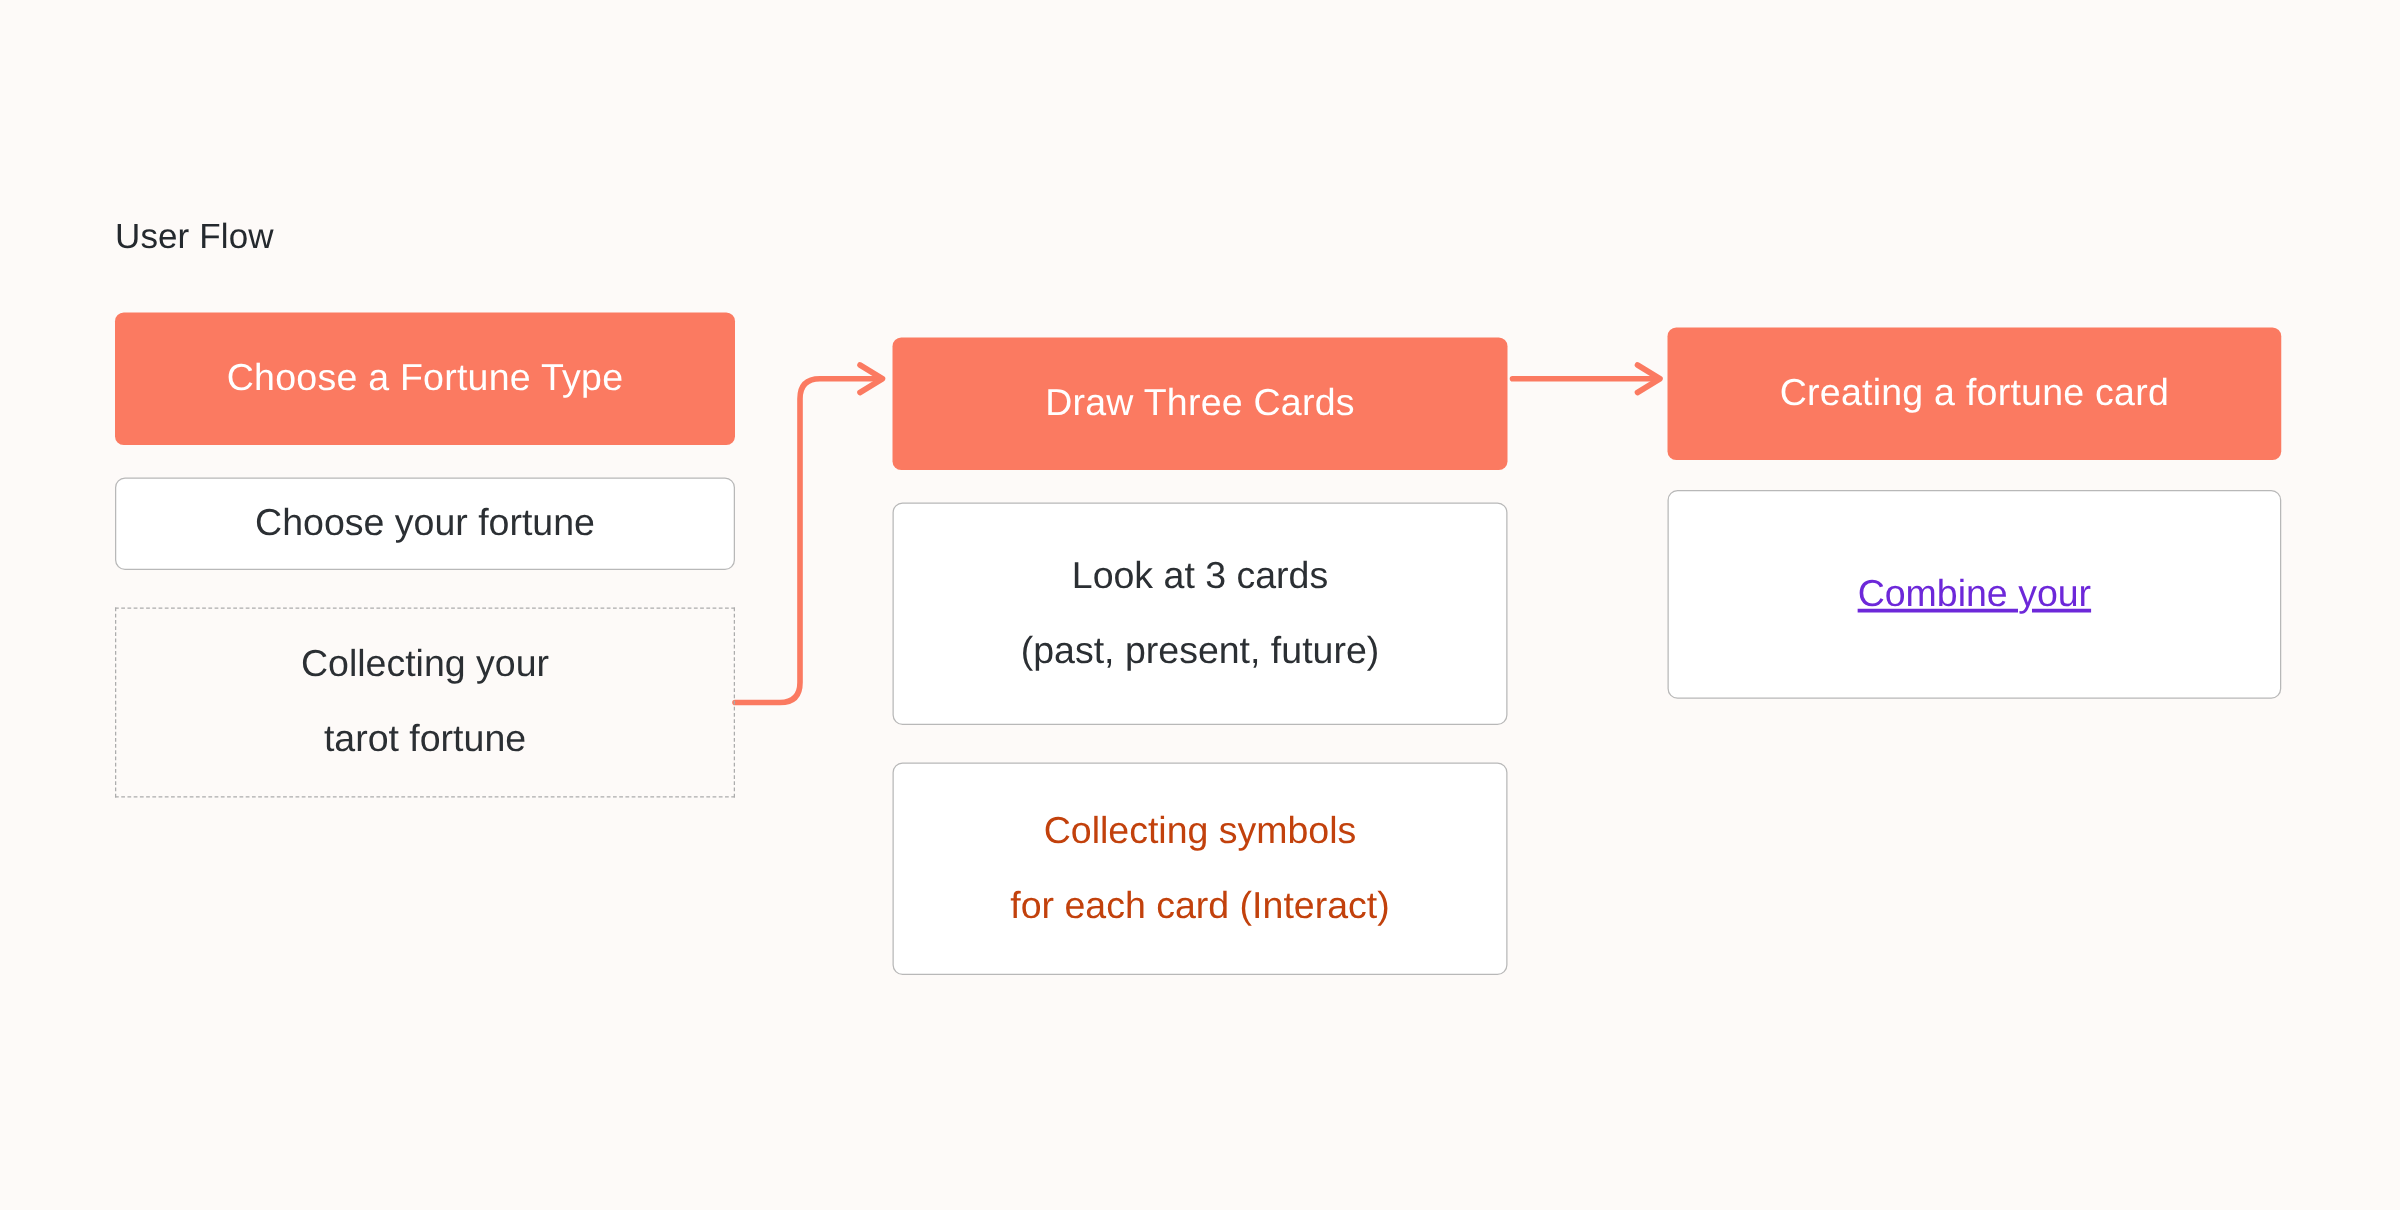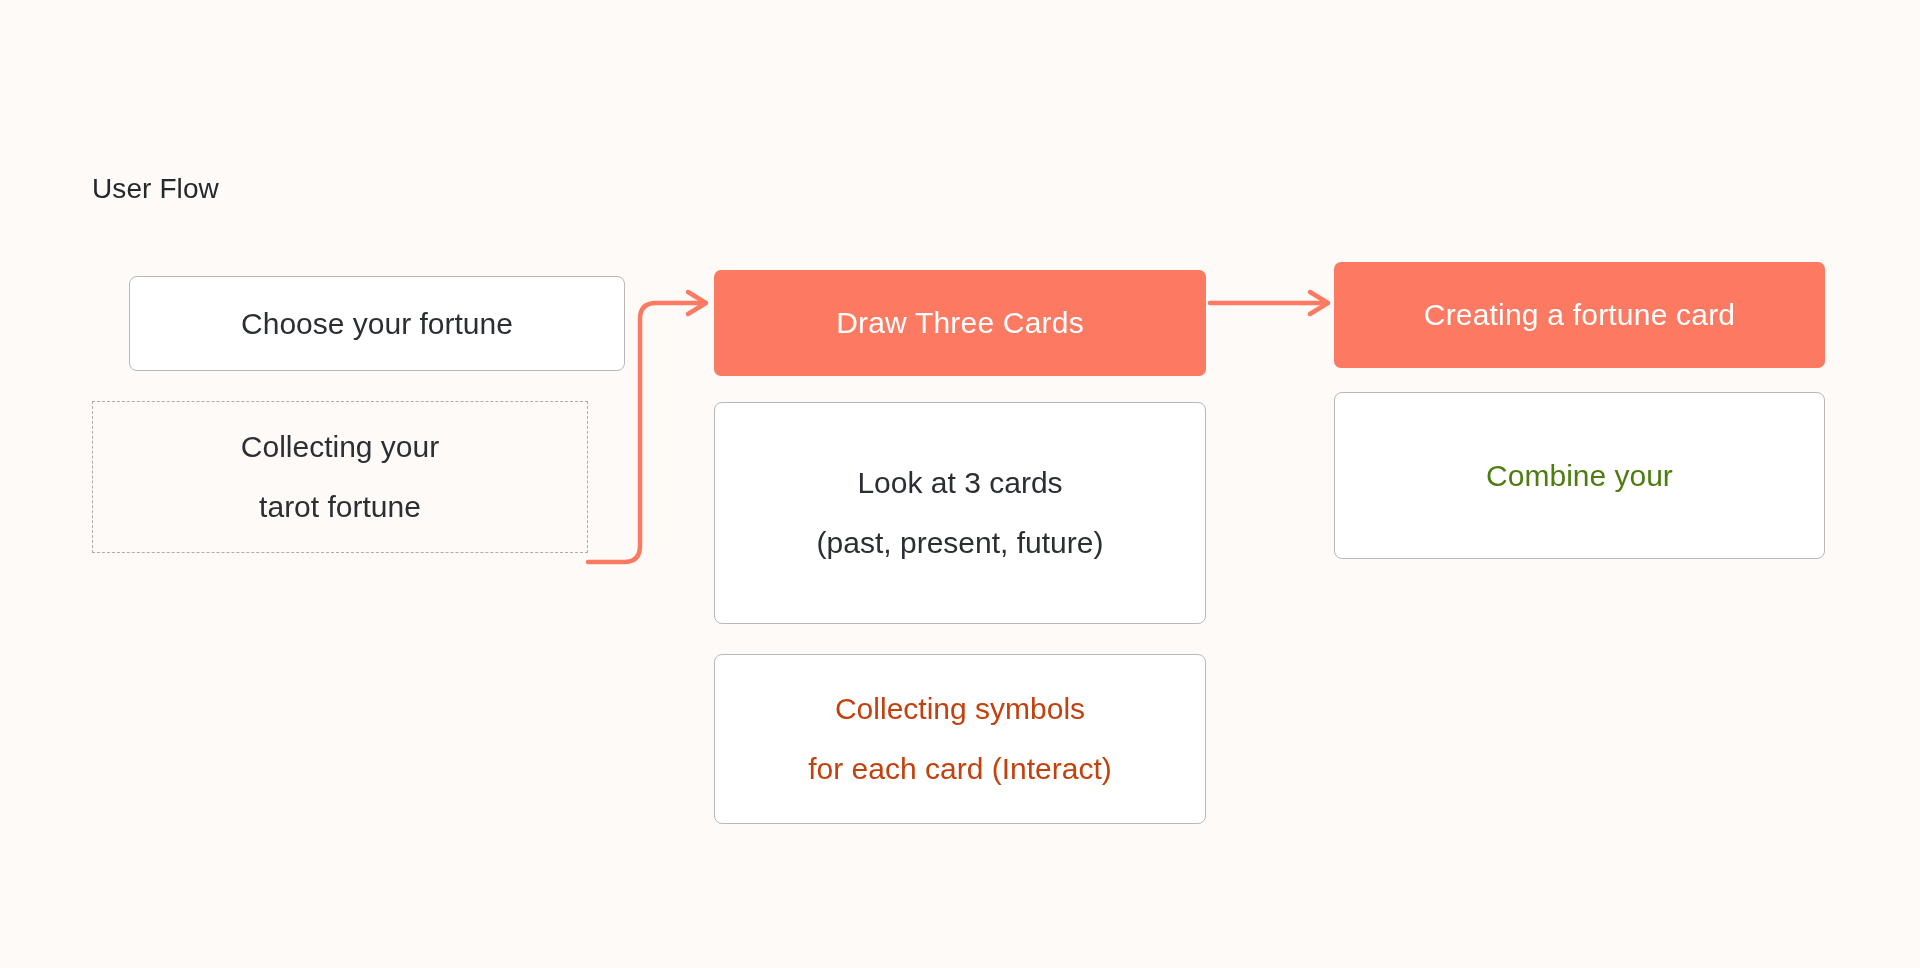--- a/index.html
+++ b/index.html
@@ -83,23 +83,23 @@
     border: 1.8px dashed #ACACAC;
     border-radius: 0px;
     background: transparent;
   }
 
   
   .gap-24 { height: 24px; }
   .gap-26 { height: 26px; }
   .gap-30 { height: 30px; }
 
-  .h-95  { height: 95px; margin-left: 37px;  }
+  .h-95  { height: 74px;  }
   .h-152 { height: 152px; }
-  .h-222 { height: 222px; }
+  .h-222 { height: 178px; }
   .h-170 { height: 170px; }
   .h-167 { height: 167px; }
 
   .two-line { line-height: 60px; }
 
   
   #connectors {
     position: absolute;
     left: 0;
     top: 0;
@@ -119,20 +119,21 @@
   <svg id="connectors" viewBox="0 0 1920 968" width="1920" height="968" xmlns="http://www.w3.org/2000/svg">
 
     <path d="M 588 562 L 624 562 Q 640 562 640 546 L 640 319 Q 640 303 656 303 L 700 303" fill="none" stroke="#FB7A61" stroke-width="4.5" stroke-linecap="round" stroke-linejoin="round"></path>
     <path d="M 688 292 L 706 303 L 688 314" fill="none" stroke="#FB7A61" stroke-width="4.5" stroke-linecap="round" stroke-linejoin="round"></path>
 
     <path d="M 1210 303 L 1326 303" fill="none" stroke="#FB7A61" stroke-width="4.5" stroke-linecap="round" stroke-linejoin="round"></path>
     <path d="M 1310 292 L 1328 303 L 1310 314" fill="none" stroke="#FB7A61" stroke-width="4.5" stroke-linecap="round" stroke-linejoin="round"></path>
   </svg>
 
   <div class="column col-1">
+    <div class="node-header" style="background: rgb(251, 122, 97);">Choose a Fortune Type</div>
 
     <div class="gap-26"></div>
 
     <div class="node-box h-95" style="color: rgb(43, 47, 51); border-color: rgb(184, 184, 184);">
       <span>Choose your fortune</span>
     </div>
 
     <div class="gap-30"></div>
 
     <div class="node-box dashed h-152 two-line" style="color: rgb(43, 47, 51); border-color: rgb(172, 172, 172);">
@@ -163,20 +164,20 @@
         <div>for each card (Interact)</div>
       </div>
     </div>
   </div>
 
   <div class="column col-3">
     <div class="node-header" style="background: rgb(251, 122, 97);">Creating a fortune card</div>
 
     <div class="gap-24"></div>
 
-    <div class="node-box h-167 two-line" style="color: #4d7c0f; border-color: rgb(184, 184, 184);">
+    <div class="node-box h-167 two-line" style="color: #6d28d9; border-color: rgb(184, 184, 184); text-decoration: underline;">
       <div>
         <div>Combine your</div>
       </div>
     </div>
   </div>
 
 </div>
 
 </body></html>

